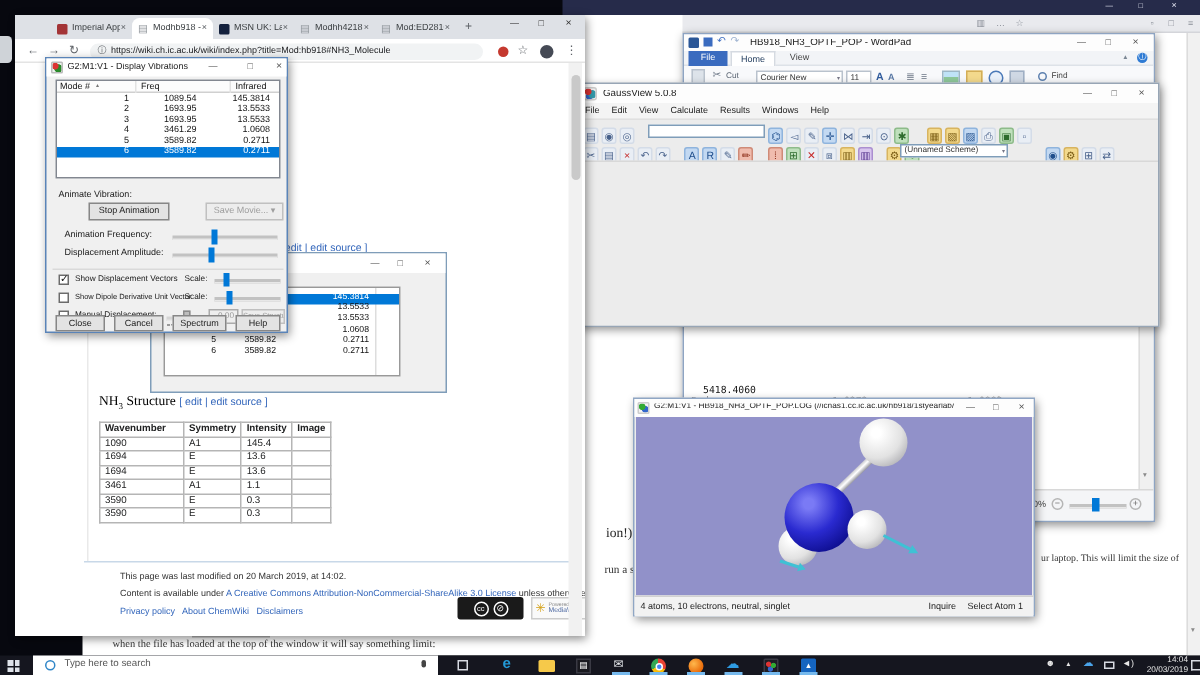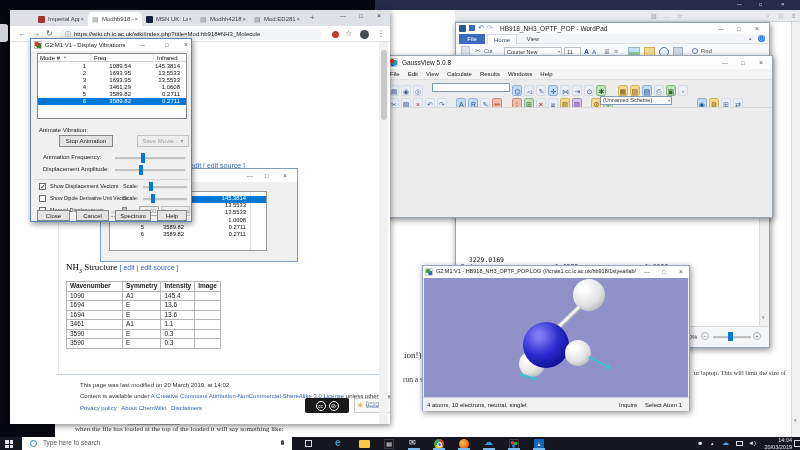--- a/index.html
+++ b/index.html
@@ -46,21 +46,21 @@
   <div class="abs" style="left:375px;top:0;width:425px;height:11px;background:#262b4a">
     <span class="abs" style="left:362px;top:2px;font-size:5px;color:#dfe2ee">—</span>
     <span class="abs" style="left:384px;top:2px;font-size:5px;color:#dfe2ee">□</span>
     <span class="abs" style="left:406px;top:1px;font-size:6px;color:#dfe2ee">×</span>
   </div>
 
   <div class="abs" style="left:55px;top:10px;width:745px;height:427px;background:#ffffff">
     <span class="abs" style="left:349px;top:341px;font-family:'Liberation Serif',serif;font-size:9px;color:#222">ion!)</span>
     <span class="abs" style="left:348px;top:366px;font-family:'Liberation Serif',serif;font-size:7.5px;color:#333">run a sec</span>
     <span class="abs" style="left:639px;top:360px;font-family:'Liberation Serif',serif;font-size:6.5px;color:#333">ur laptop. This will limit the size of</span>
-    <span class="abs" style="left:20px;top:416px;font-family:'Liberation Serif',serif;font-size:7px;color:#333">when the file has loaded at the top of the loaded it will say something like:</span>
+    <span class="abs" style="left:20px;top:416px;font-family:'Liberation Serif',serif;font-size:7px;color:#333">when the file has loaded at the top of the window it will say something limit:</span>
     <div class="abs" style="left:73px;top:414px;width:52px;height:1px;background:#b9b9b9"></div>
     <div class="abs" style="left:736px;top:0;width:9px;height:427px;background:#f1f1f1;border-left:1px solid #dcdcdc">
       <span class="abs" style="left:2px;top:2px;font-size:5px;color:#8a8a8a">▴</span>
       <span class="abs" style="left:2px;top:408px;font-size:5px;color:#8a8a8a">▾</span>
     </div>
   </div>
 
   <div class="abs" style="left:455px;top:10px;width:345px;height:12px;background:#e9eaee;border-bottom:1px solid #d4d5da">
     <span class="edgeico" style="left:196px">▥</span>
     <span class="edgeico" style="left:209px">…</span>
@@ -99,21 +99,21 @@
       <span class="abs" style="left:148px;top:4px;font-size:7px;color:#6b7685">≣</span>
       <span class="abs" style="left:158px;top:4px;font-size:7px;color:#6b7685">≡</span>
       <span class="abs" style="left:172px;top:3px;width:12px;height:10px;background:linear-gradient(180deg,#bfe3f7 45%,#8ec89a 45%);border:1px solid #9db7c6"></span>
       <span class="abs" style="left:188px;top:3px;width:11px;height:10px;background:#f3d98c;border:1px solid #d3ae57"></span>
       <span class="abs" style="left:203px;top:3px;width:10px;height:10px;border-radius:50%;border:1px solid #4a79b8;background:#e8f0fa"></span>
       <span class="abs" style="left:217px;top:3px;width:10px;height:10px;background:#cfd8e4;border:1px solid #9fafc4"></span>
       <span class="abs" style="left:236px;top:4px;width:6px;height:6px;border:1.5px solid #5e82b0;border-radius:50%"></span>
       <span class="abs" style="left:245px;top:5px;font-size:5.5px;color:#444">Find</span>
     </div>
     <div class="abs" style="left:0;top:38px;width:303px;height:265px;background:#fff;overflow:hidden">
-      <div class="pre mono abs" style="left:1px;top:196px">   3229.0169</div>
+      <div class="pre mono abs" style="left:1px;top:196px">   5418.4060</div>
       <div class="pre mono abs" style="left:1px;top:203px"> Red. masses --          1.0272                 1.0883</div>
       <div class="pre mono abs" style="left:1px;top:210px">1.0883</div>
       <div class="pre mono abs" style="left:1px;top:217px"> Frc consts  --          7.2510                 0.2634</div>
       <div class="pre mono abs" style="left:1px;top:224px">0.2634</div>
       <div class="pre mono abs" style="left:1px;top:231px"> IR Inten    --          1.0608                 0.2711</div>
     </div>
     <div class="abs" style="left:303px;top:38px;width:10px;height:265px;background:#f0f0f0;border-left:1px solid #ddd">
       <span class="abs" style="left:2px;top:254px;font-size:5px;color:#8a8a8a">▾</span>
     </div>
     <div class="abs" style="left:0;top:303px;width:313px;height:21px;background:#f4f5f7;border-top:1px solid #d8d8d8">

